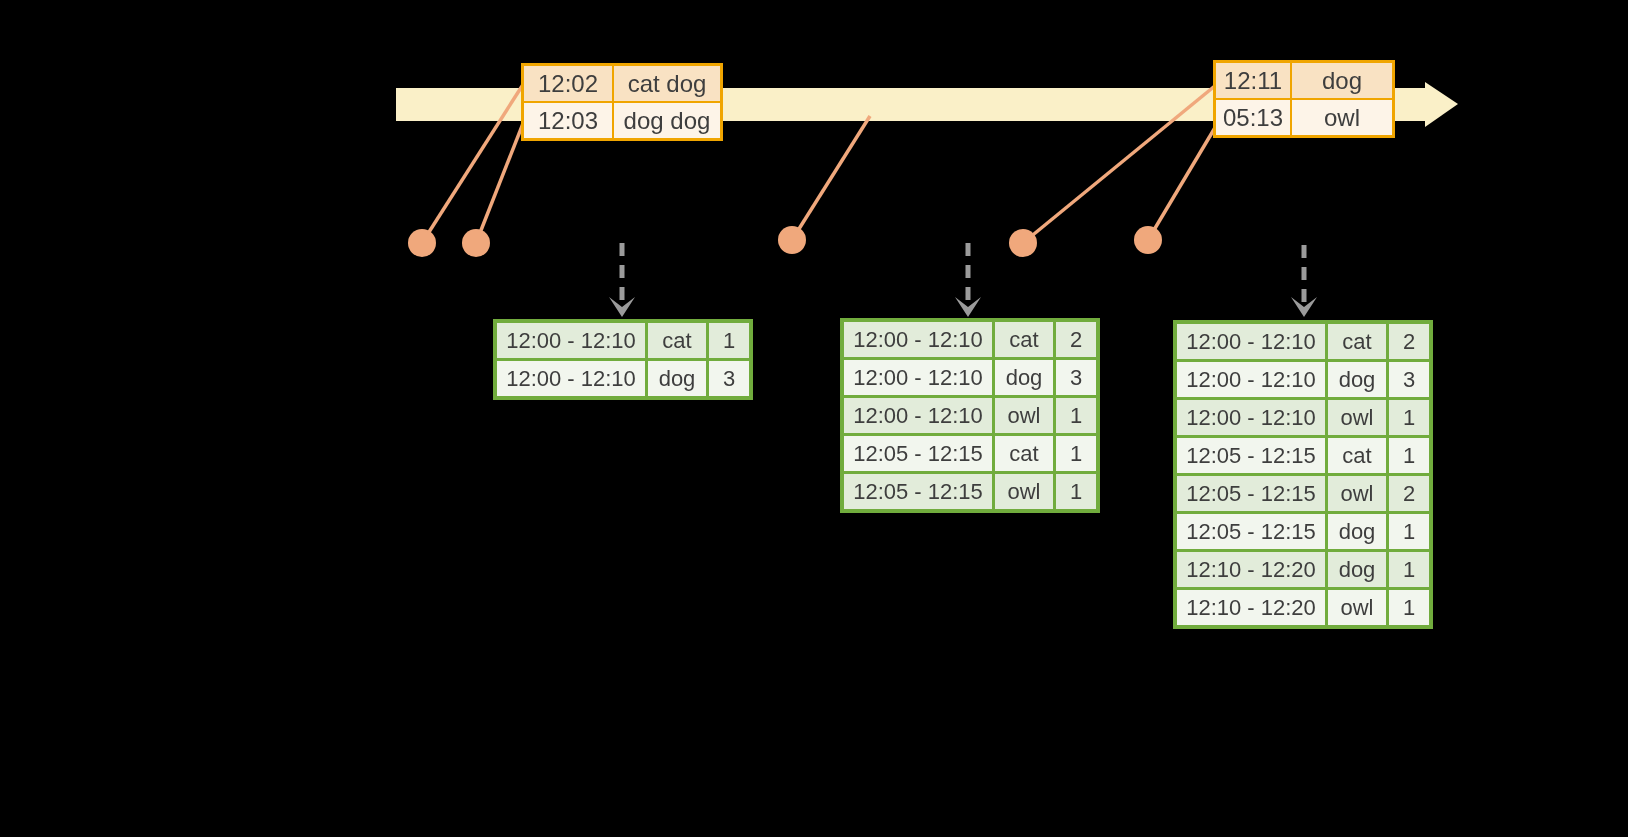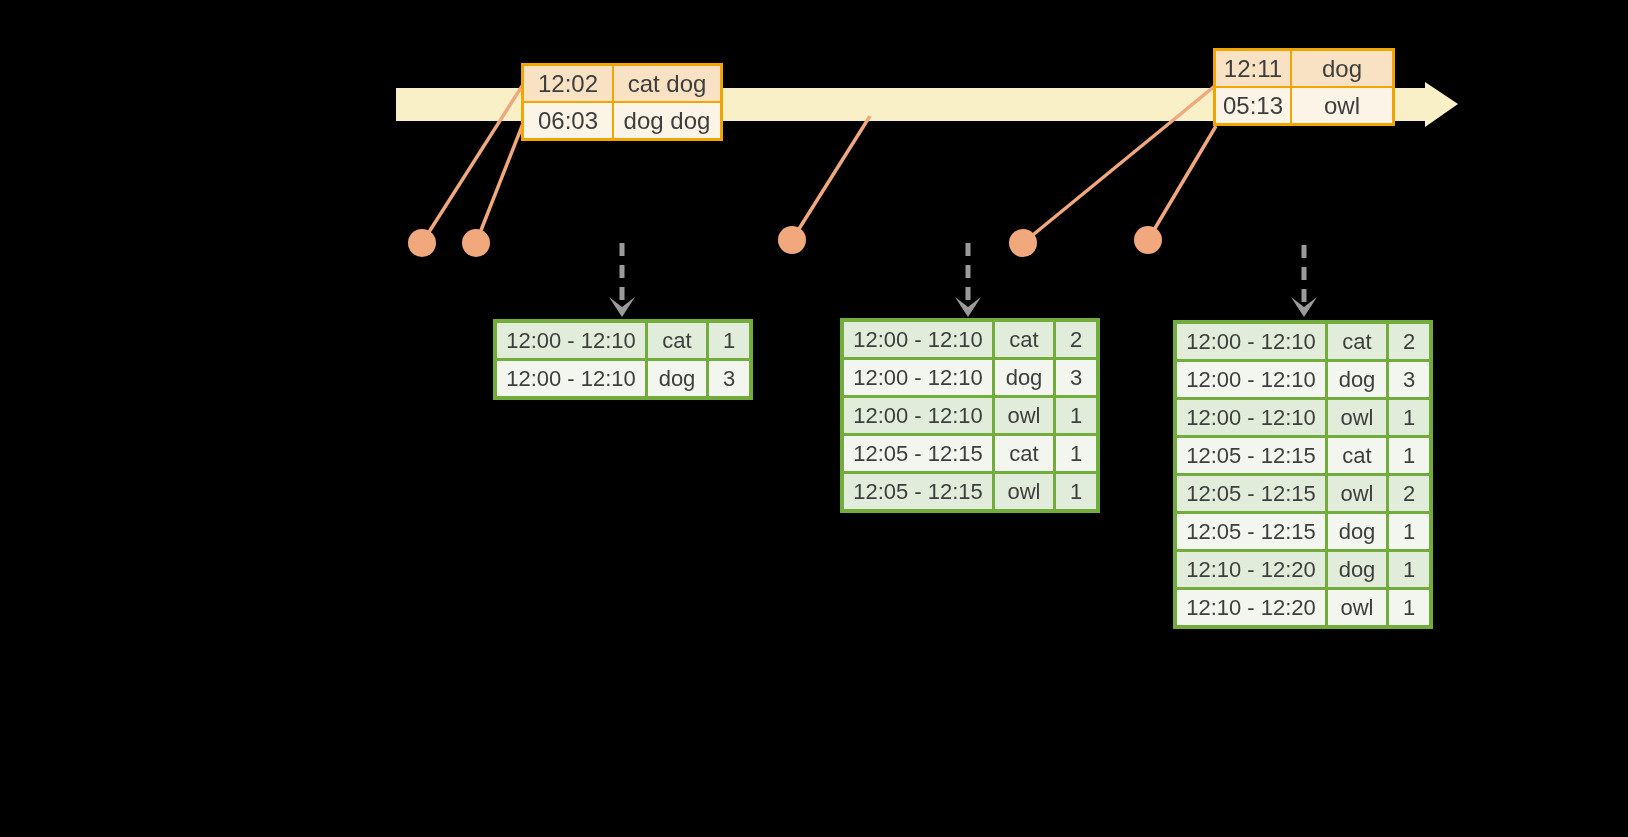--- a/index.html
+++ b/index.html
@@ -14,21 +14,21 @@
   #overlay{position:absolute;left:0;top:0;width:1628px;height:837px;}
 
   .etable{position:absolute;display:grid;gap:2px;background:var(--gold);
           border:3px solid var(--gold);grid-auto-rows:35px;z-index:3;}
   .ecell{display:flex;align-items:center;justify-content:center;
          font-size:24px;color:var(--ink);white-space:nowrap;}
   .peach-d{background:var(--peach_dark);}
   .peach-l{background:var(--peach_light);}
   #e1{left:521px;top:63px;grid-template-columns:88px 106px;}
   #e2{left:868px;top:82px;grid-template-columns:88px 106px;}
-  #e3{left:1213px;top:48px;grid-template-columns:74px 100px;}
+  #e3{left:1213px;top:60px;grid-template-columns:74px 100px;}
 
   .rtable{position:absolute;display:grid;gap:3px;background:var(--green);
           border:4px solid var(--green);grid-auto-rows:35px;
           grid-template-columns:148px 58px 40px;z-index:3;text-align:right;}
   .rcell{display:flex;align-items:center;justify-content:center;
          font-size:22px;color:var(--ink);white-space:nowrap;}
   .gr-d{background:var(--green_dark);}
   .gr-l{background:var(--green_light);}
   #r1{left:493px;top:319px;}
   #r2{left:840px;top:318px;}
@@ -66,21 +66,21 @@
     <polygon class="head" points="609,297 622,317 635,297 622,307"></polygon>
     <line class="dashed" x1="968" y1="243" x2="968" y2="302"></line>
     <polygon class="head" points="955,297 968,317 981,297 968,307"></polygon>
     <line class="dashed" x1="1304" y1="245" x2="1304" y2="302"></line>
     <polygon class="head" points="1291,297 1304,317 1317,297 1304,307"></polygon>
   </svg>
 
   <div class="etable" id="e1">
     <div class="ecell peach-d">12:02</div>
     <div class="ecell peach-d">cat dog</div>
-    <div class="ecell peach-l">06:03</div>
+    <div class="ecell peach-l">12:03</div>
     <div class="ecell peach-l">dog dog</div>
   </div>
 
 
   <div class="etable" id="e3">
     <div class="ecell peach-d">12:11</div>
     <div class="ecell peach-d">dog</div>
     <div class="ecell peach-l">05:13</div>
     <div class="ecell peach-l">owl</div>
   </div>

